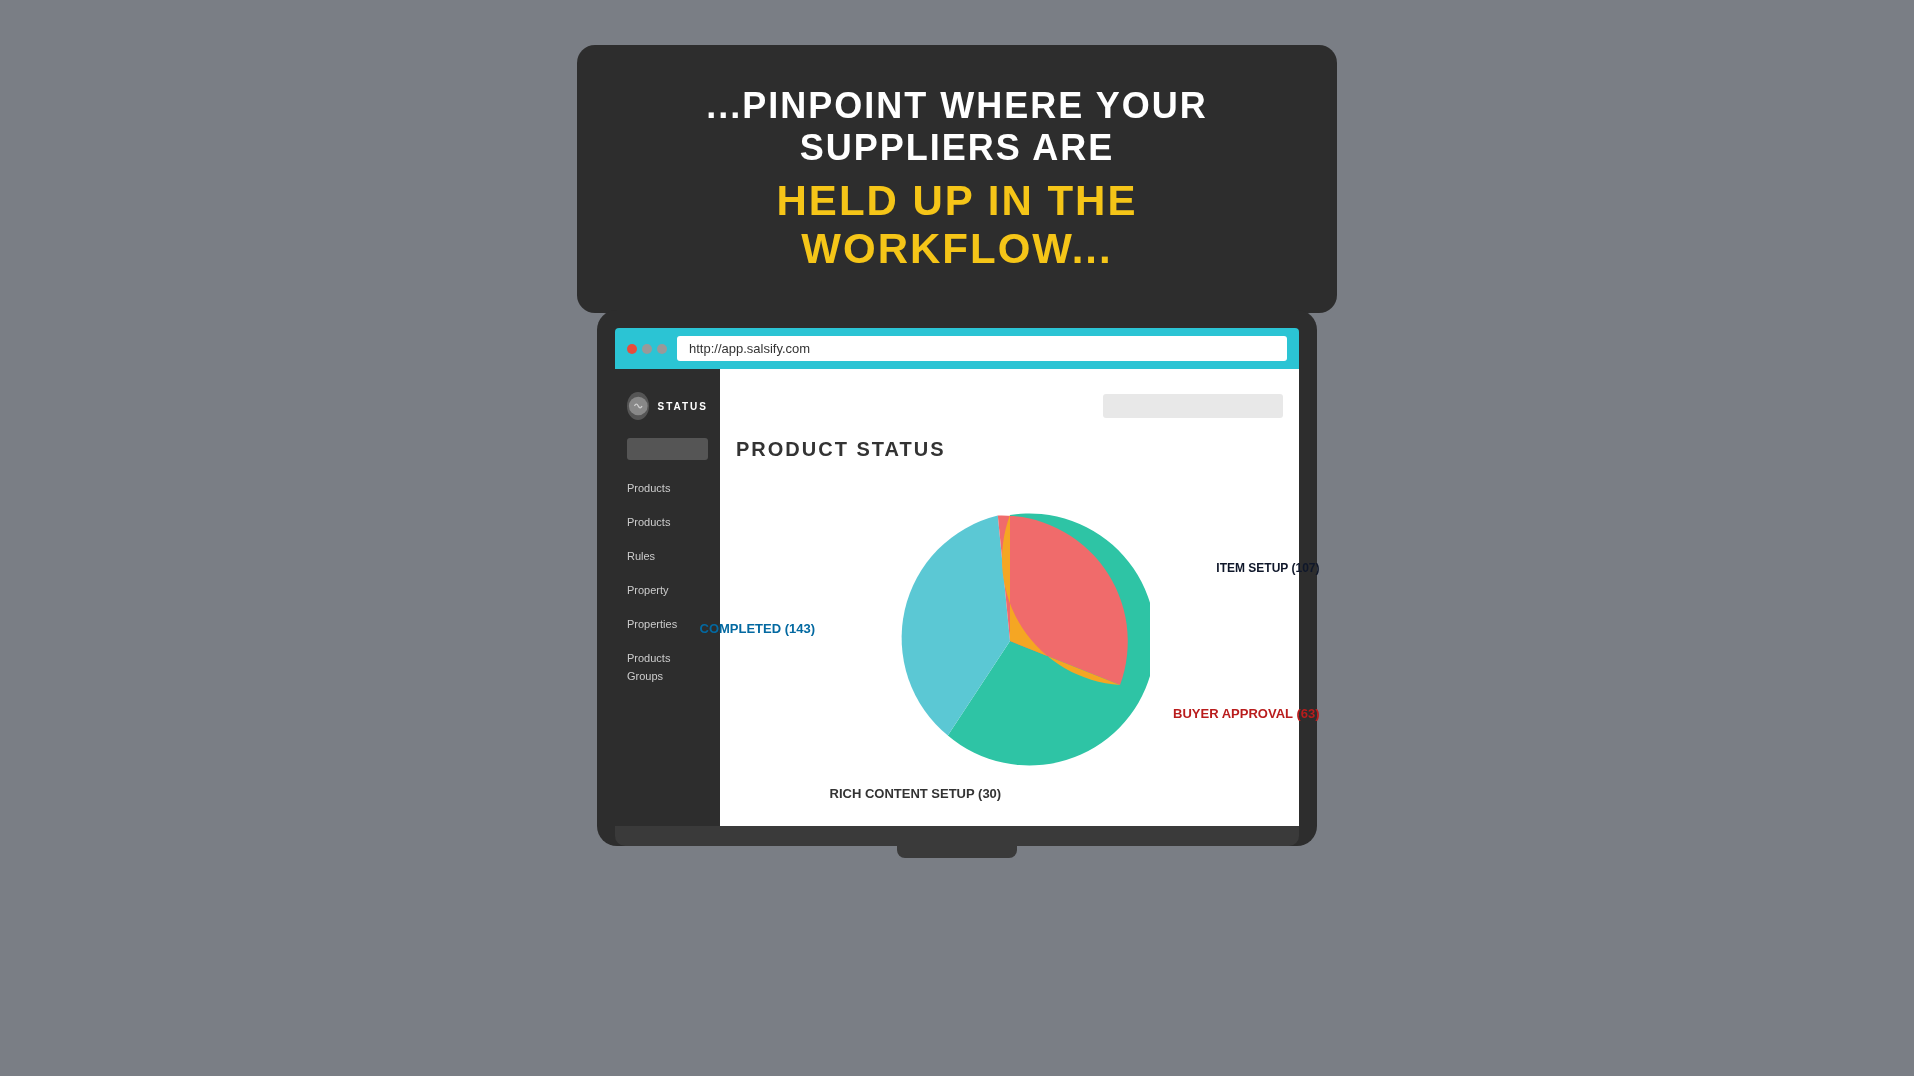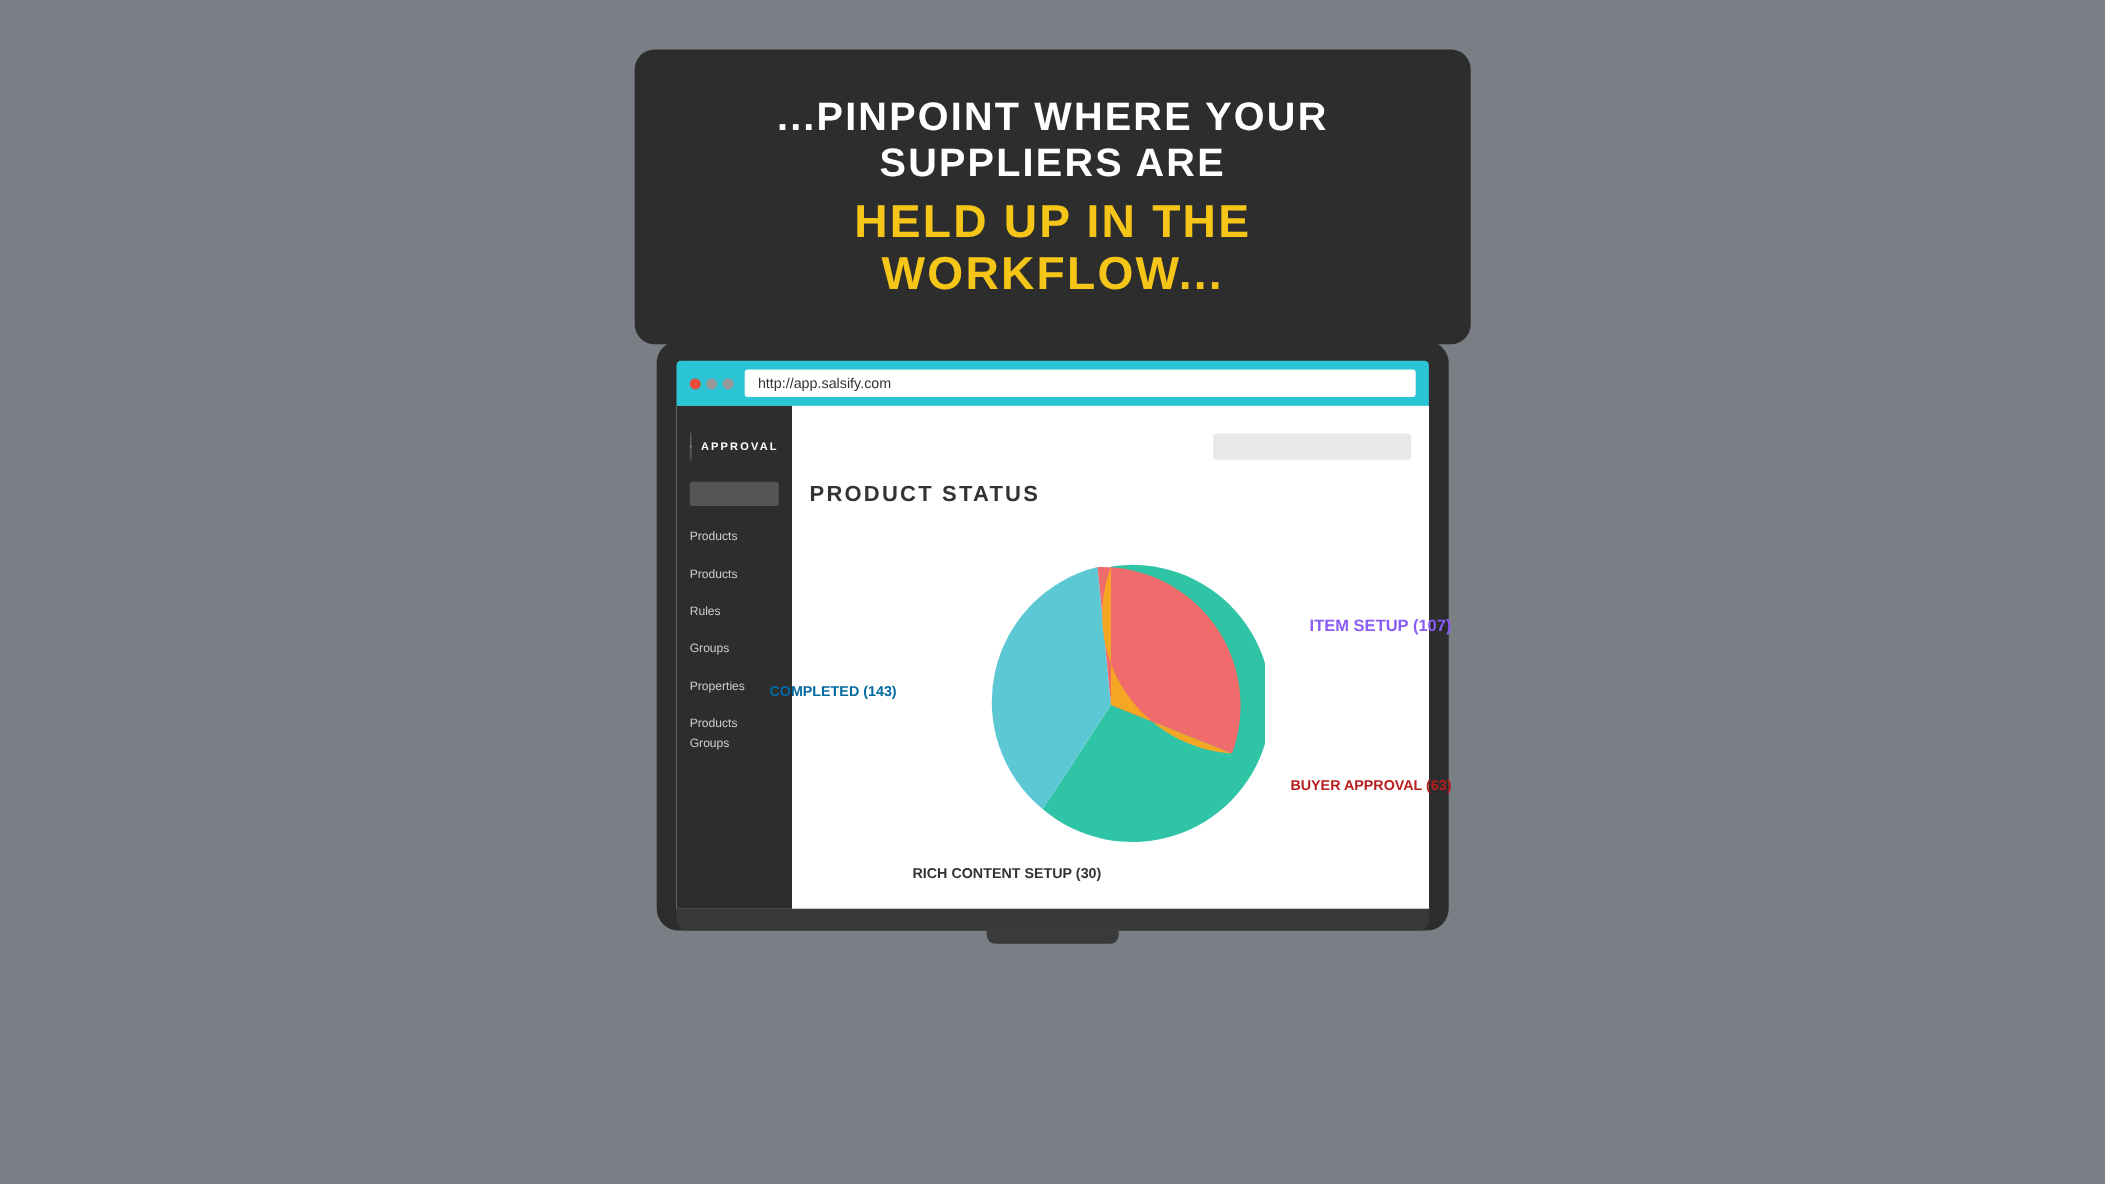--- a/index.html
+++ b/index.html
@@ -247,23 +247,23 @@
       font-size: 13px;
       font-weight: 600;
       color: #0369a1;
       white-space: nowrap;
     }
 
     .label-item-setup {
       position: absolute;
       right: -170px;
       top: 60px;
-      font-size: 15px;
+      font-size: 12px;
       font-weight: 600;
-      color: #8b5cf6;
+      color: #0f172a;
       white-space: nowrap;
       text-align: right;
     }
 
     .label-buyer-approval {
       position: absolute;
       right: -170px;
       bottom: 60px;
       font-size: 13px;
       font-weight: 600;
@@ -324,30 +324,30 @@
     <div class="app-content">
 
       <div class="sidebar">
         <div class="sidebar-logo">
           <div class="logo-icon">
             <svg viewBox="0 0 24 24" fill="none">
               <circle cx="12" cy="12" r="10" fill="#888"></circle>
               <path d="M8 12 Q10 8 12 12 Q14 16 16 12" stroke="#ccc" stroke-width="1.5" fill="none"></path>
             </svg>
           </div>
-          <span class="logo-text">APPROVAL</span>
+          <span class="logo-text">STATUS</span>
         </div>
         <div class="sidebar-search">
           <div class="sidebar-search-bar"></div>
         </div>
         <ul class="sidebar-nav">
           <li><a>Products</a></li>
           <li><a>Products</a></li>
           <li><a>Rules</a></li>
-          <li><a>Groups</a></li>
+          <li><a>Property</a></li>
           <li><a>Properties</a></li>
           <li><a>Products Groups</a></li>
         </ul>
       </div>
 
       <div class="main-content">
         <div class="main-header">
           <div class="main-search-bar"></div>
         </div>
 

